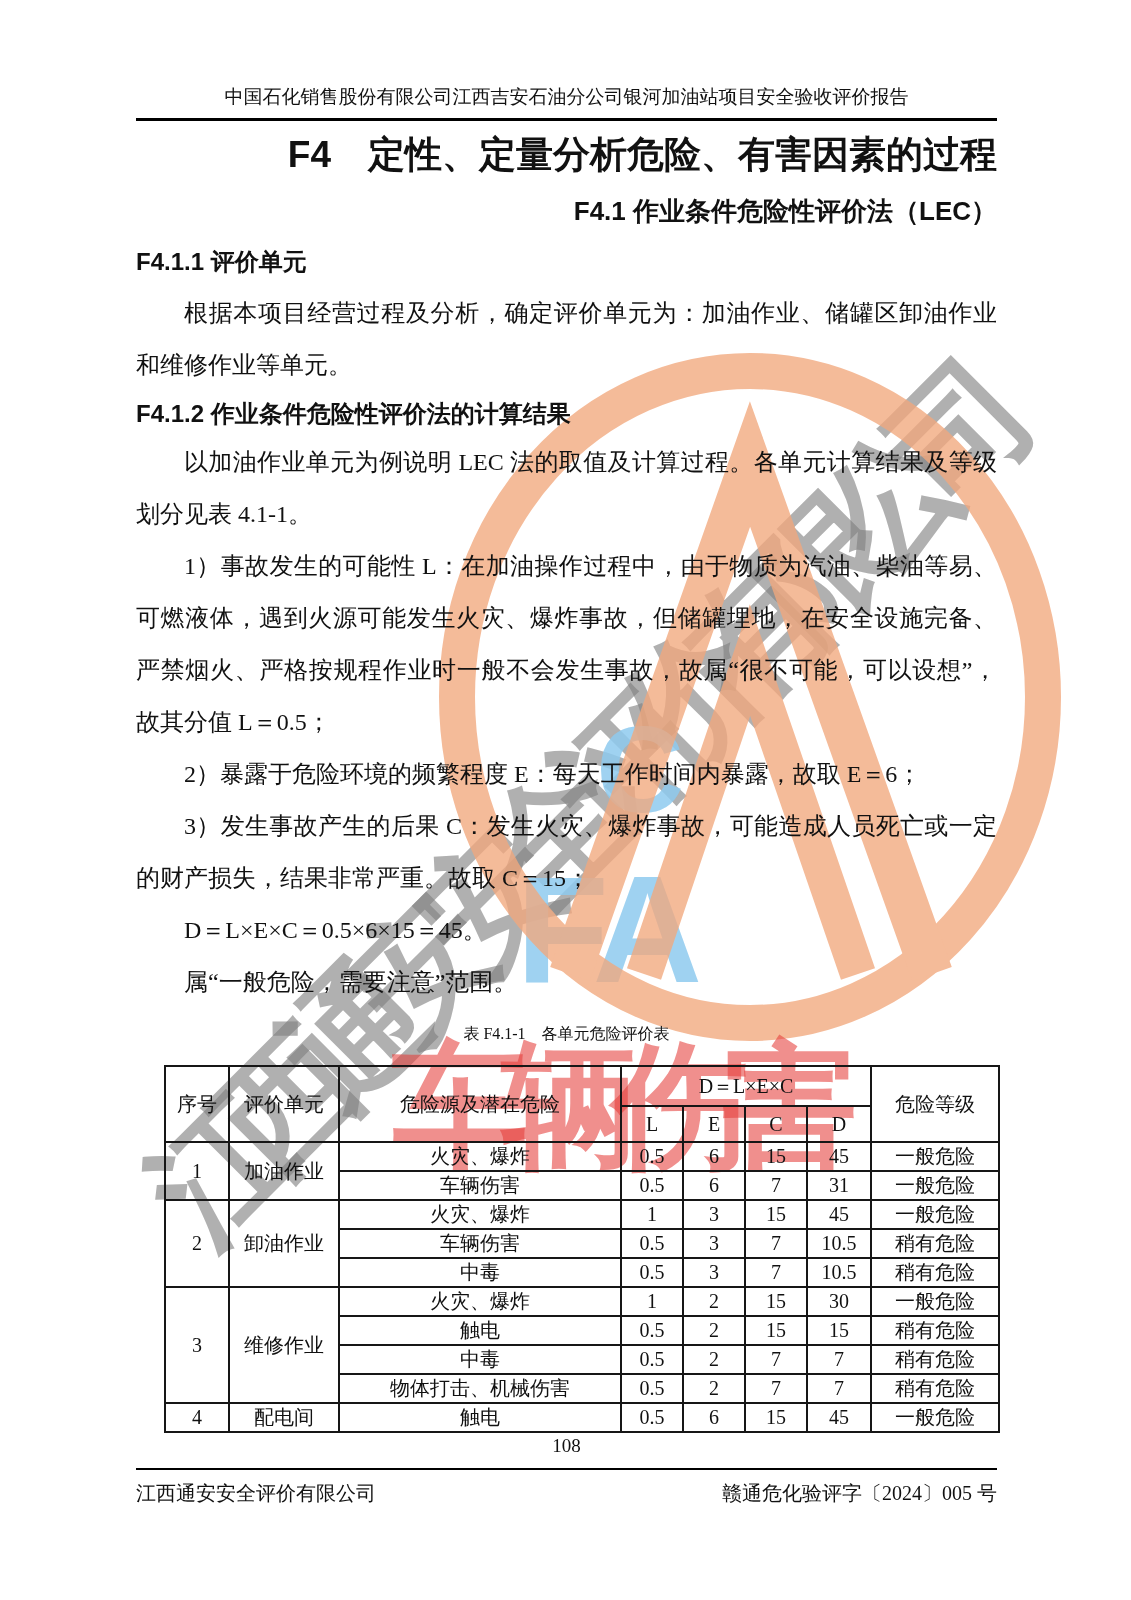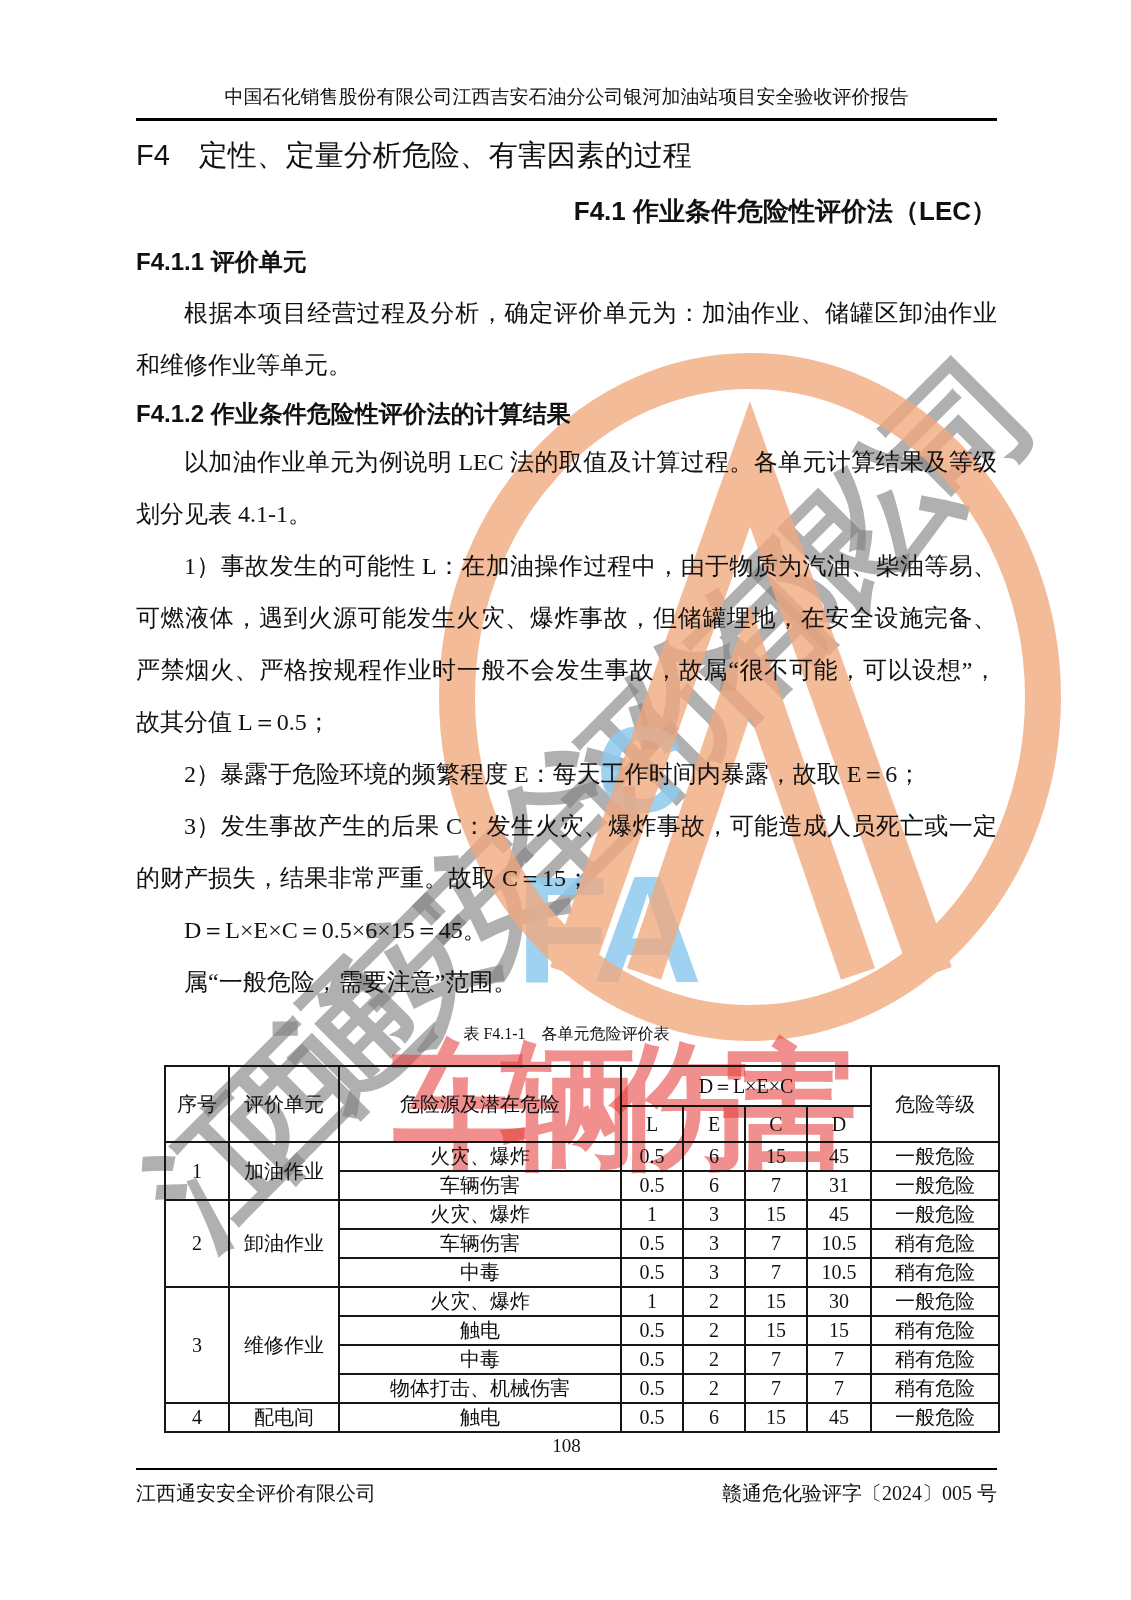--- a/index.html
+++ b/index.html
@@ -24,22 +24,22 @@
   .wm-red{position:absolute;left:392px;top:1038px;
           font-family:"Liberation Sans",sans-serif;font-weight:bold;
           font-size:136px;letter-spacing:-26px;line-height:1;
           color:rgba(230,62,58,0.58);}
 
   
   .content{position:absolute;left:0;top:0;width:1131px;
            padding:85px 134px 0 136px;box-sizing:border-box;z-index:2;}
   .doc-header{text-align:center;font-size:19px;line-height:24px;}
   .header-rule{border-top:3px solid #000;margin-top:9px;}
-  h1{font-family:"Liberation Sans",sans-serif;font-weight:normal;
-     font-size:29px;text-align:left;margin:17px 0 0 0;line-height:34px;}
+  h1{font-family:"Liberation Sans",sans-serif;font-weight:bold;
+     font-size:37px;text-align:right;margin:17px 0 0 0;line-height:34px;}
   h2{font-family:"Liberation Sans",sans-serif;font-weight:bold;
      font-size:26px;margin:24px 0 0 0;line-height:30px;text-align:right;}
   h3{font-family:"Liberation Sans",sans-serif;font-weight:bold;
      font-size:24px;margin:22px 0 0 0;line-height:28px;}
   h3.tight{margin-top:9px;}
   p.body{font-size:24px;line-height:52px;margin:0;text-align:justify;}
   p.first{margin-top:11px;}
   p.after-head{margin-top:8px;}
   .indent{text-indent:2em;}
   p.caption{font-size:16px;line-height:52px;margin:0;text-align:center;}

